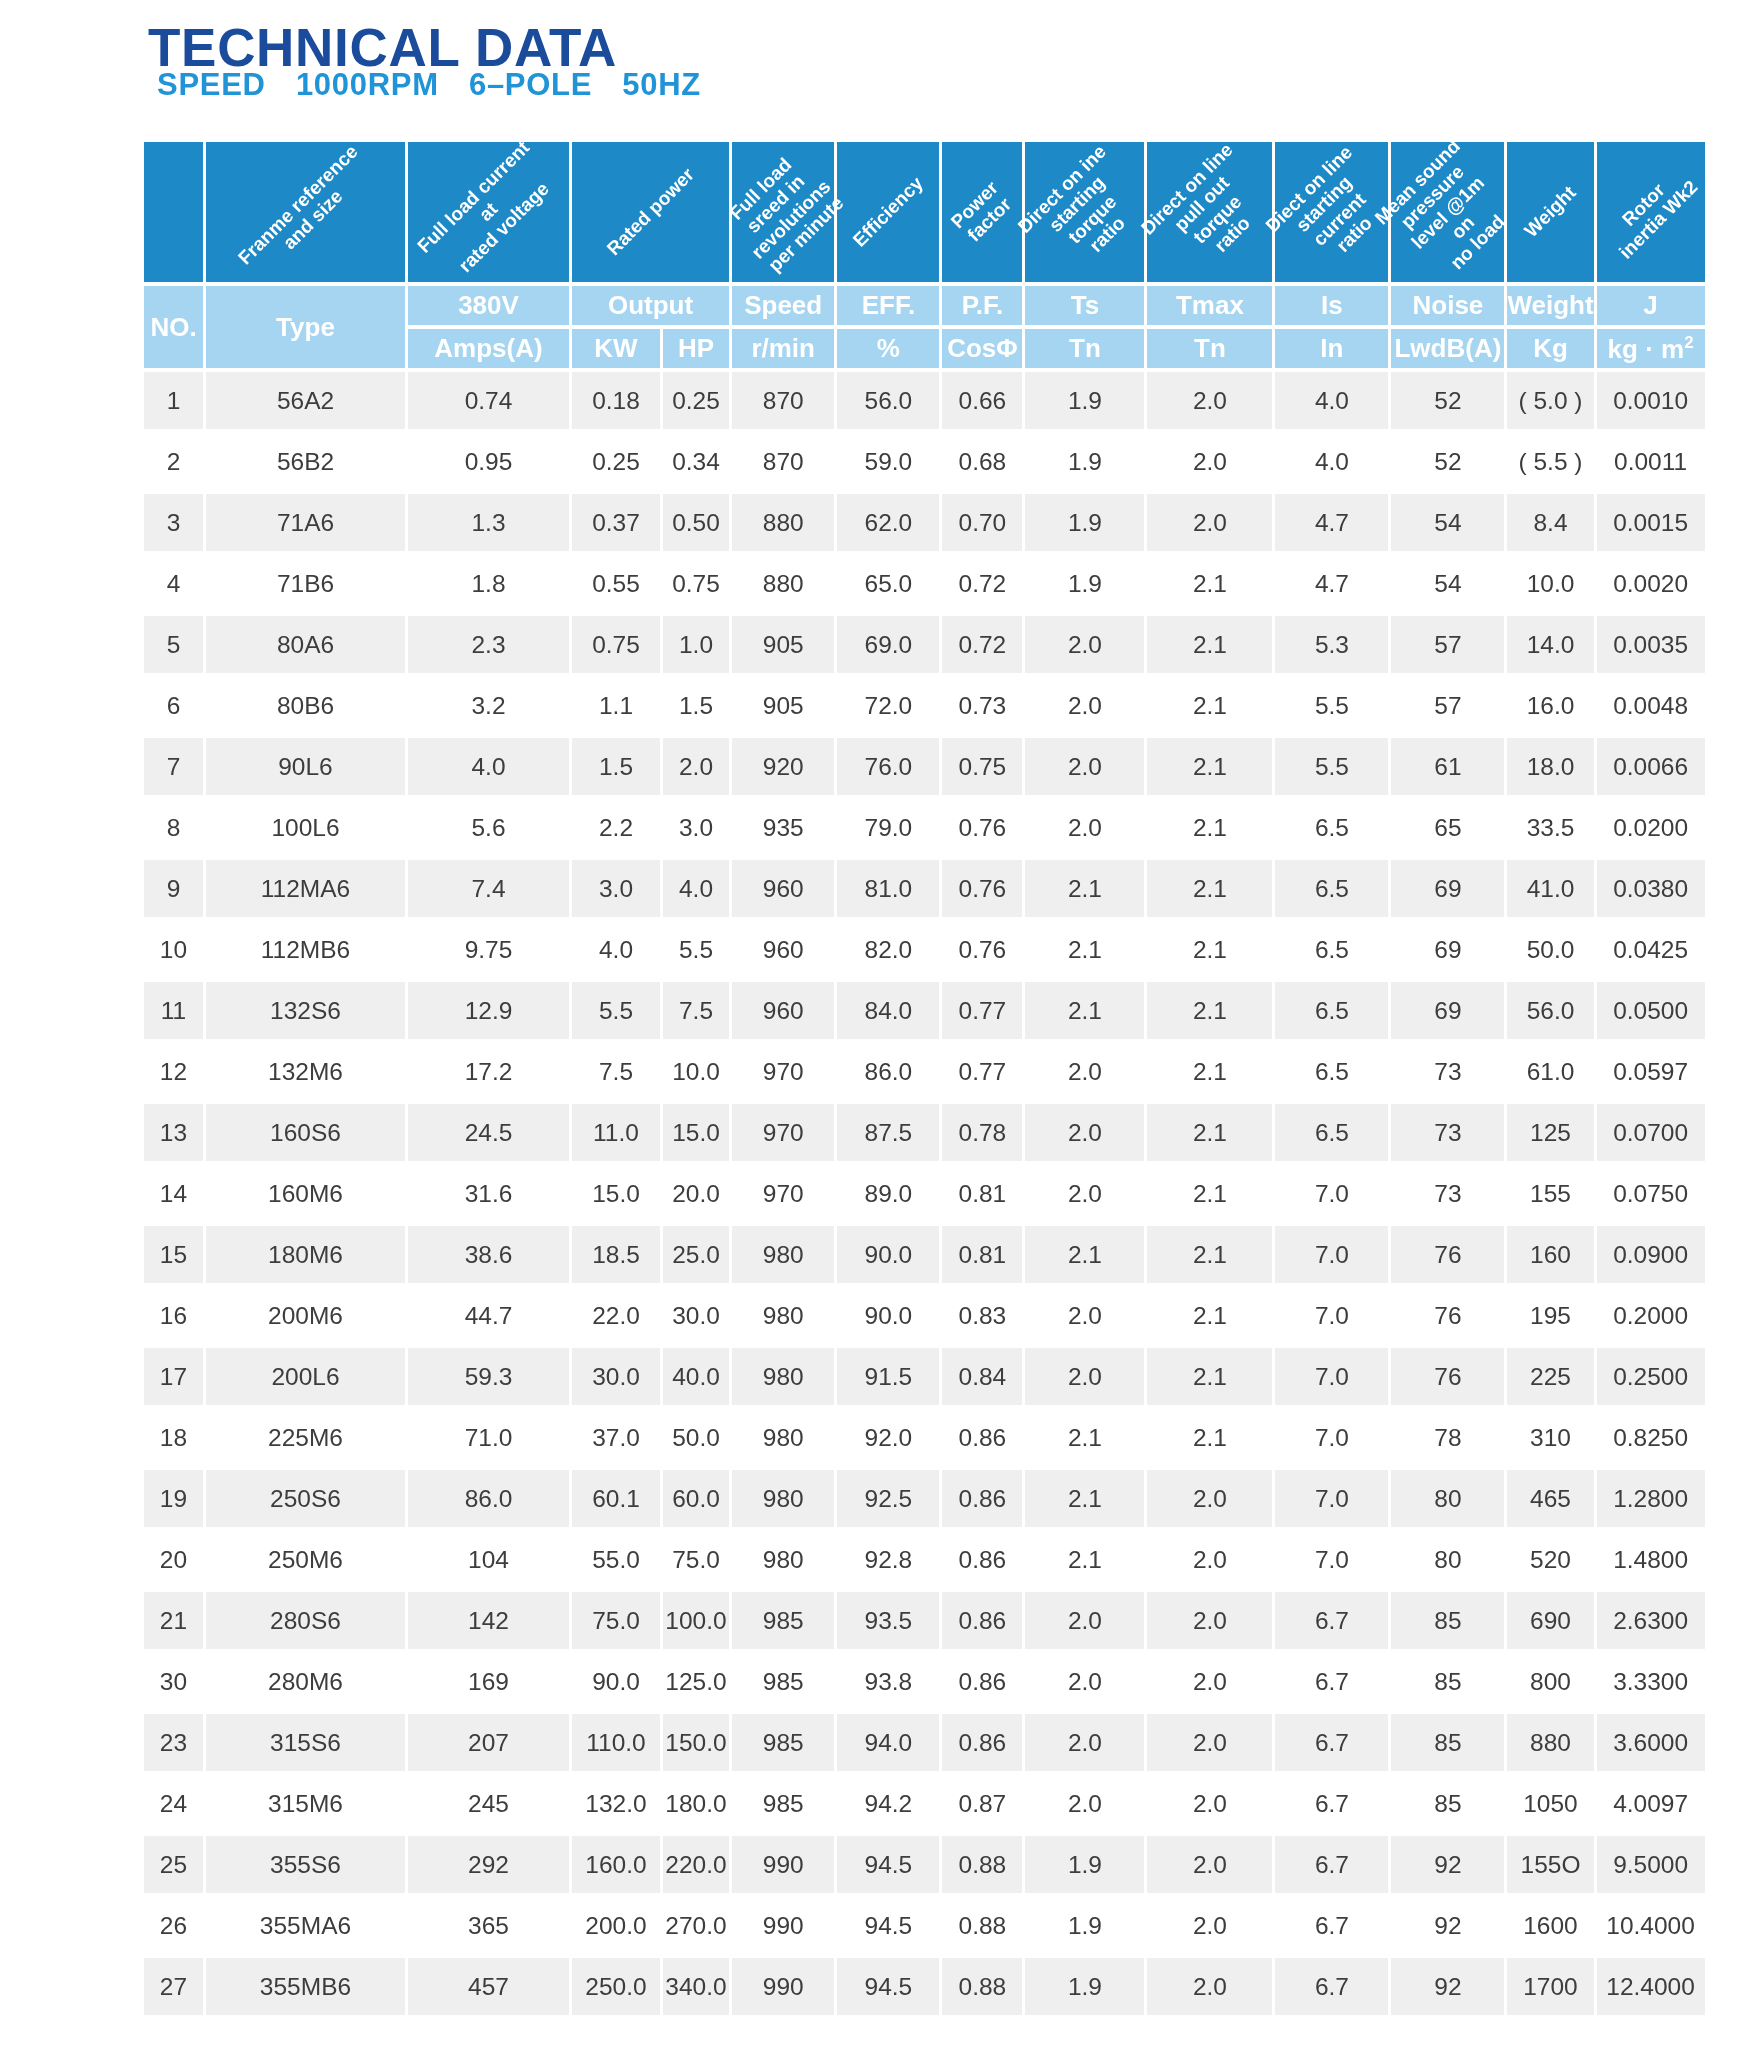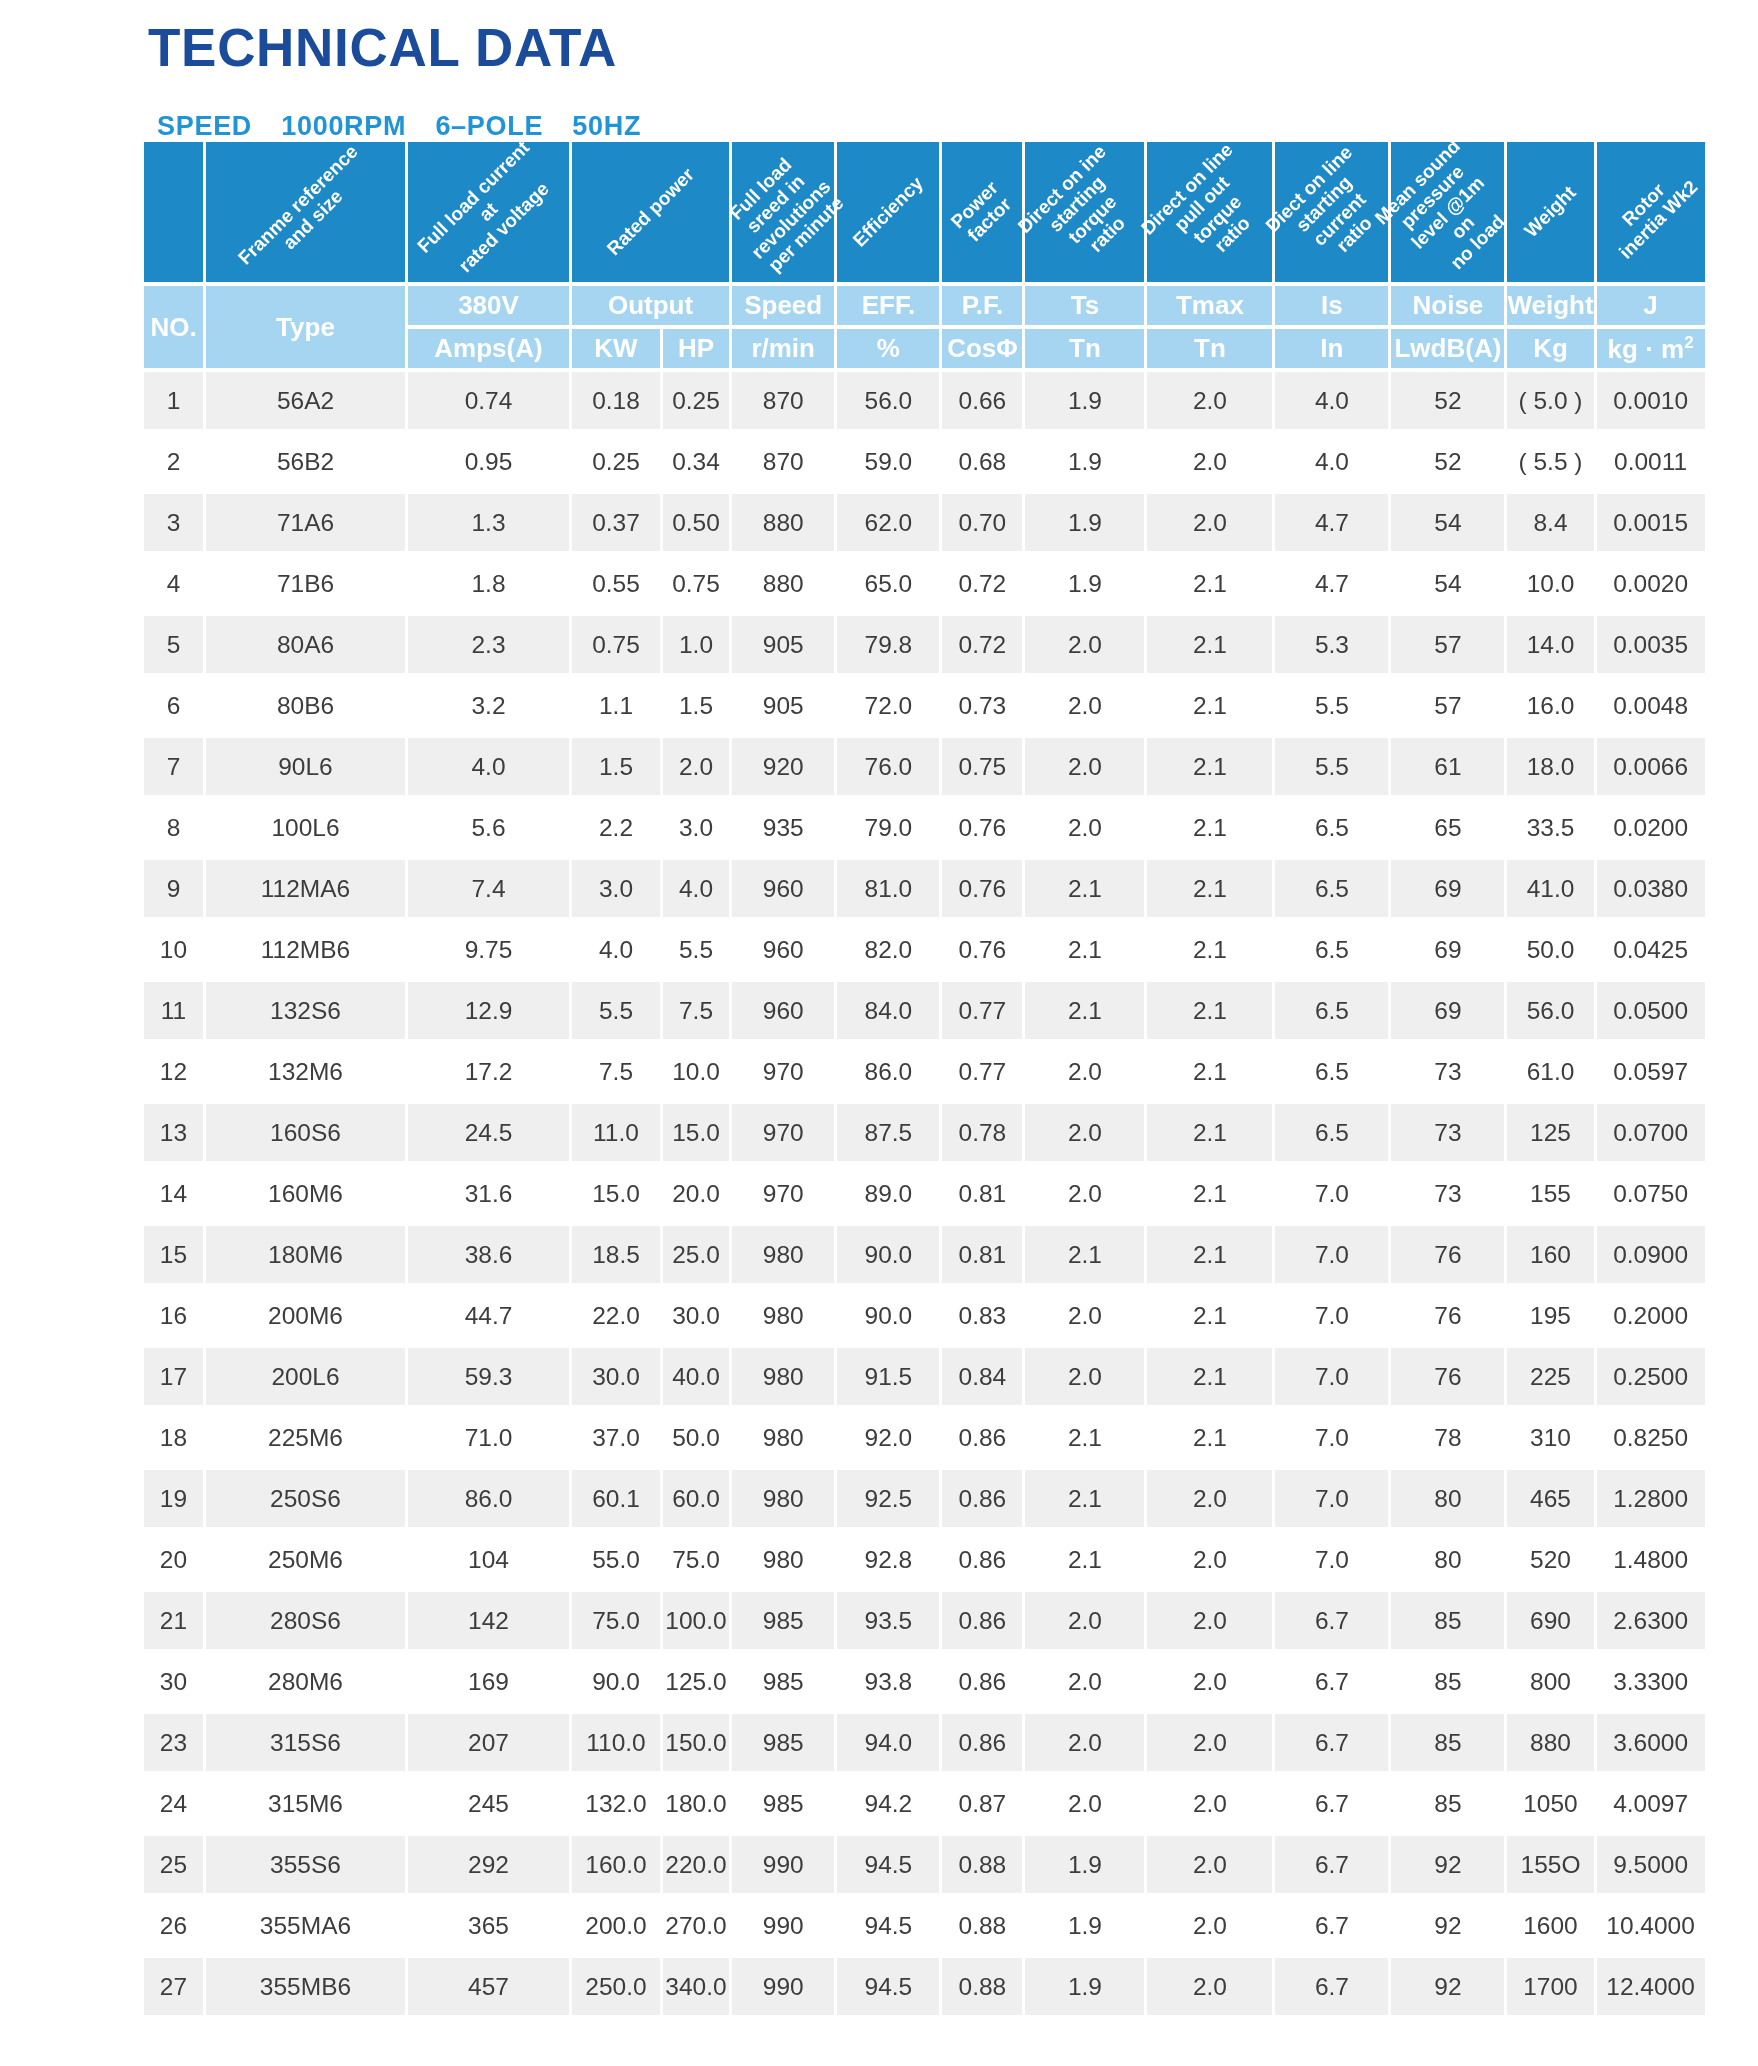--- a/index.html
+++ b/index.html
@@ -7,22 +7,22 @@
     width:1758px;height:2066px;background:#ffffff;position:relative;
     font-family:"Liberation Sans", sans-serif;
   }
   .title{
     position:absolute;left:148px;top:17px;
     font-size:53px;font-weight:bold;color:#1b4b9b;letter-spacing:0.7px;
     white-space:pre;
   }
   .subtitle{
     position:absolute;left:157px;top:67px;
-    font-size:27px;font-weight:bold;color:#2094d6;
-    word-spacing:21px;white-space:pre;letter-spacing:0.7px;margin-top:44px;
+    font-size:31px;font-weight:bold;color:#2094d6;
+    word-spacing:21px;white-space:pre;letter-spacing:0.7px;
   }
   table.tech{
     position:absolute;left:141px;top:138px;
     border-collapse:separate;border-spacing:3.5px 4.2px;
     table-layout:fixed;
   }
   table.tech th, table.tech td{padding:0;margin:0;}
   
   tr.diag-row th{
     height:140px;background:#1d89c6;vertical-align:middle;text-align:center;
@@ -218,21 +218,21 @@
         <td>10.0</td>
         <td>0.0020</td>
       </tr>
       <tr class="odd">
         <td>5</td>
         <td>80A6</td>
         <td>2.3</td>
         <td>0.75</td>
         <td>1.0</td>
         <td>905</td>
-        <td>79.8</td>
+        <td>69.0</td>
         <td>0.72</td>
         <td>2.0</td>
         <td>2.1</td>
         <td>5.3</td>
         <td>57</td>
         <td>14.0</td>
         <td>0.0035</td>
       </tr>
       <tr class="even">
         <td>6</td>

